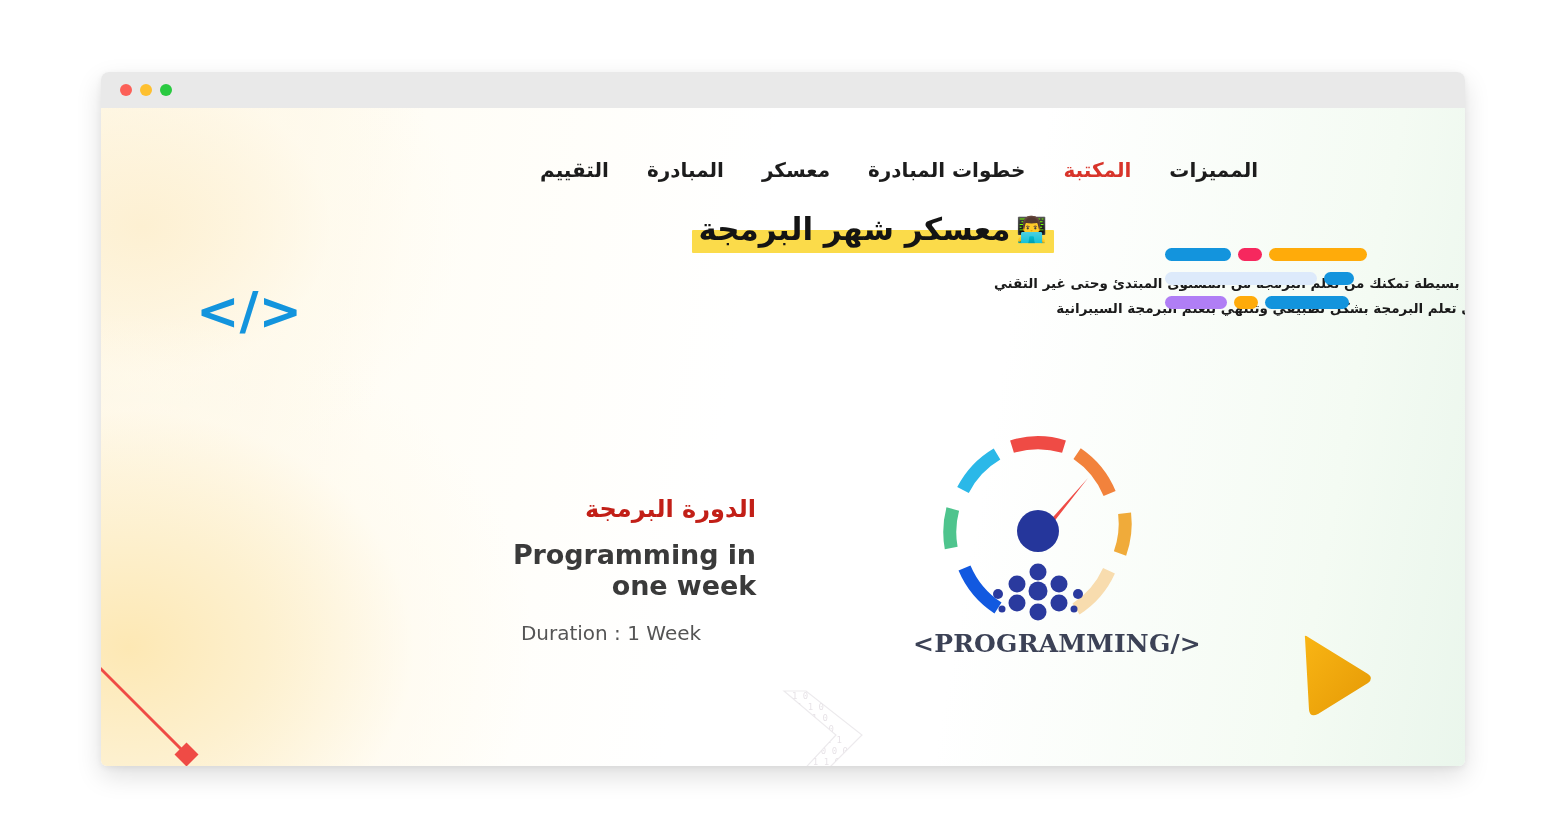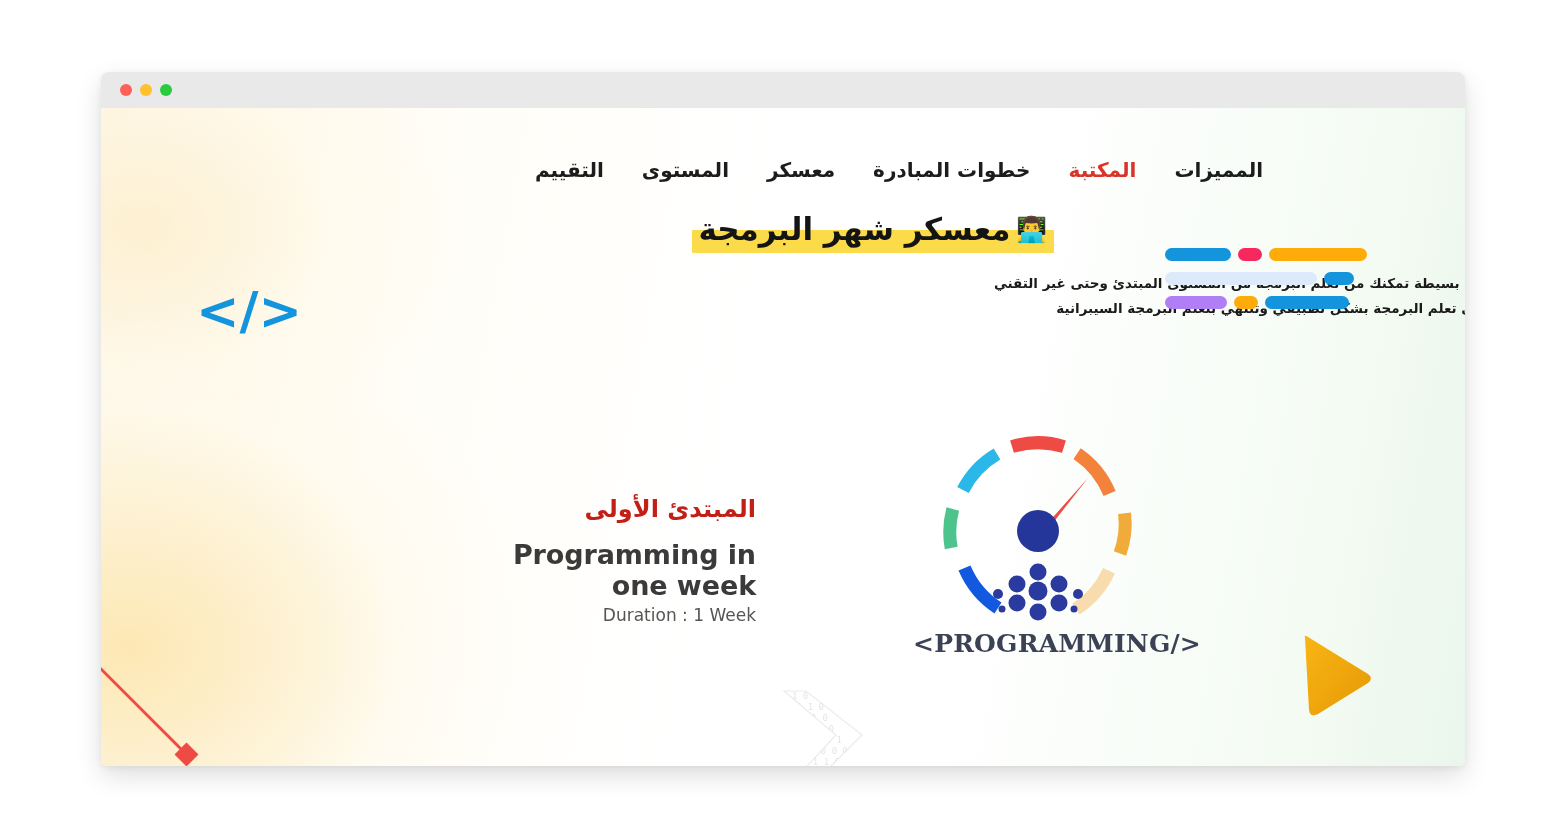--- a/index.html
+++ b/index.html
@@ -181,26 +181,26 @@
   .course-title {
     margin-top: 14px;
     font-size: 27px;
     font-weight: 700;
     color: #3a3a3a;
     direction: ltr;
     text-align: right;
     letter-spacing: -0.1px;
   }
   .course-duration {
-    margin-top: 4px;
-    font-size: 17px;
+    margin-top: 20px;
+    font-size: 20px;
     font-weight: 400;
     color: #555555;
     direction: ltr;
-    text-align: right;
+    text-align: center;
   }
 
   
   .gauge-wrap {
     position: absolute;
     top: 325px;
     left: 812px;
     width: 250px;
     direction: ltr;
     text-align: center;
@@ -258,21 +258,21 @@
   </div>
 
   <div class="page">
 
     <nav class="navbar">
       <div class="nav-inner">
         <span class="nav-item">المميزات</span>
         <span class="nav-item active">المكتبة</span>
         <span class="nav-item">خطوات المبادرة</span>
         <span class="nav-item">معسكر</span>
-        <span class="nav-item">المستوى</span>
+        <span class="nav-item">المبادرة</span>
         <span class="nav-item">التقييم</span>
       </div>
     </nav>
 
     <div class="hero-title-wrap">
       <h1 class="hero-title">
         <span class="t-emoji">👨‍💻</span>
         <span class="t-text">معسكر شهر البرمجة</span>
       </h1>
     </div>
@@ -294,21 +294,21 @@
         <span class="bar" style="width:30px;background:#1394dd"></span>
       </div>
       <div class="bar-row">
         <span class="bar" style="width:62px;background:#b07ef5"></span>
         <span class="bar" style="width:24px;background:#ffab0a"></span>
         <span class="bar" style="width:84px;background:#1394dd"></span>
       </div>
     </div>
 
     <div class="course-block">
-      <div class="course-kicker">المبتدئ الأولى</div>
+      <div class="course-kicker">الدورة البرمجة</div>
       <div class="course-title">Programming in one week</div>
       <div class="course-duration">Duration : 1 Week</div>
     </div>
 
     <div class="gauge-wrap">
       <svg class="gauge-svg" width="200" height="190" viewBox="0 0 200 190">
         <g fill="none" stroke-linecap="butt" stroke-width="13">
 
           <path d="M 74.0 13.6 A 89 89 0 0 1 126.0 13.6" stroke="#ef4b45" transform="rotate(0 100 98)"></path>
 

